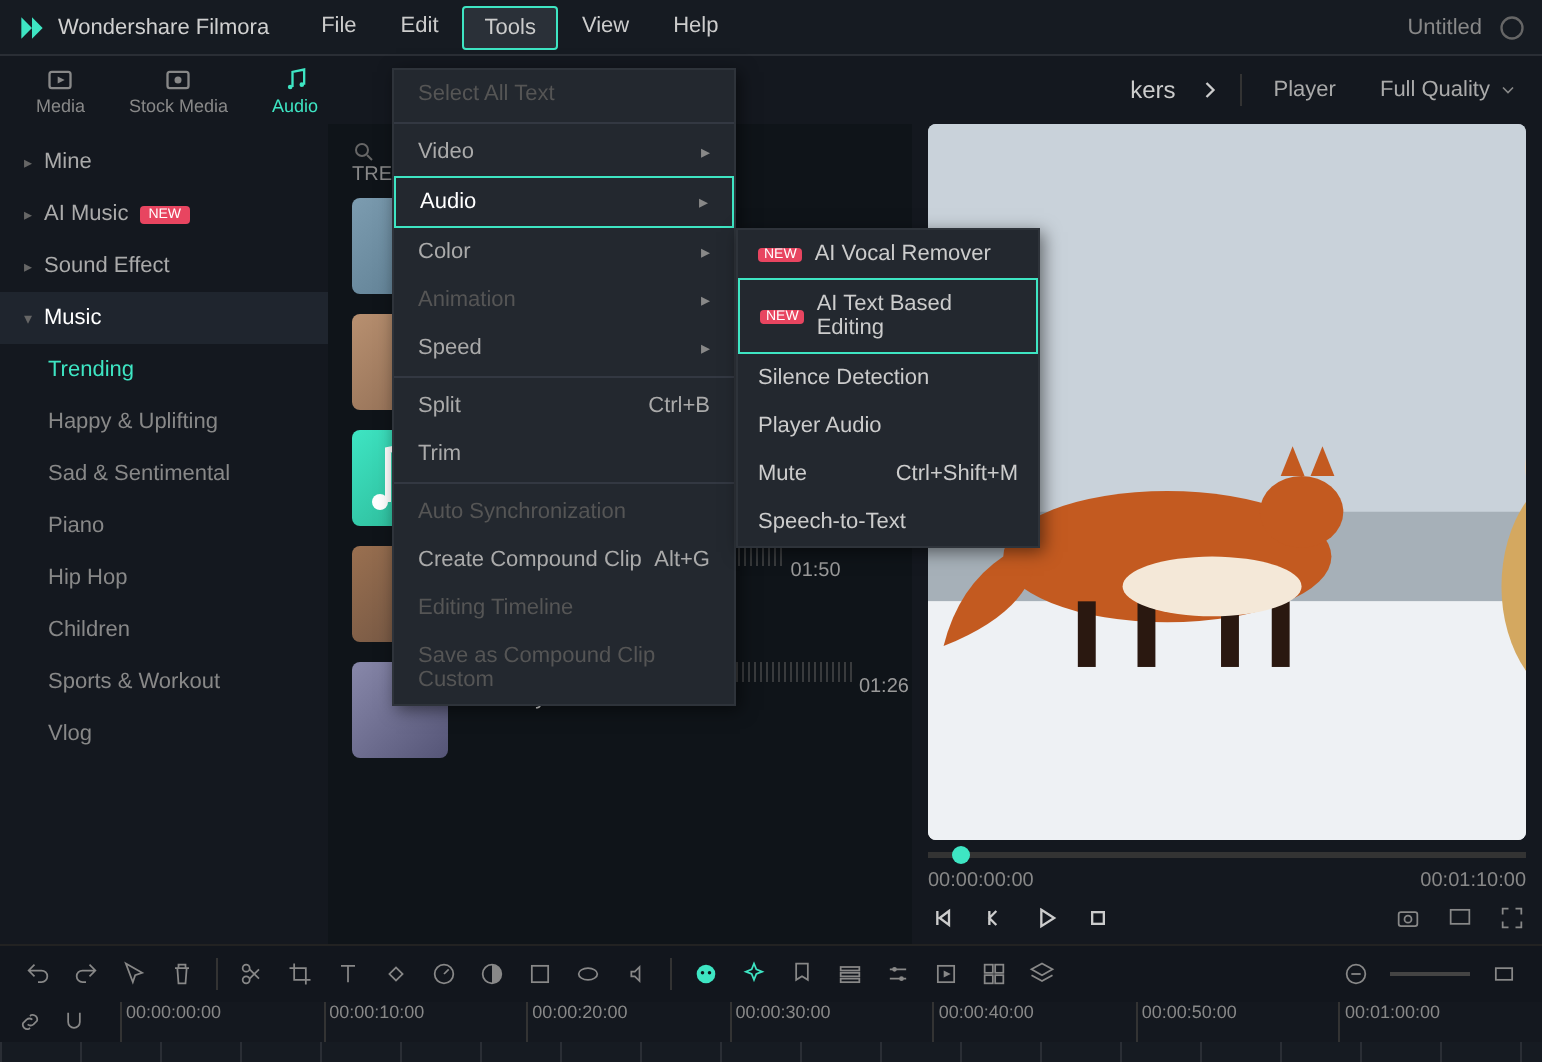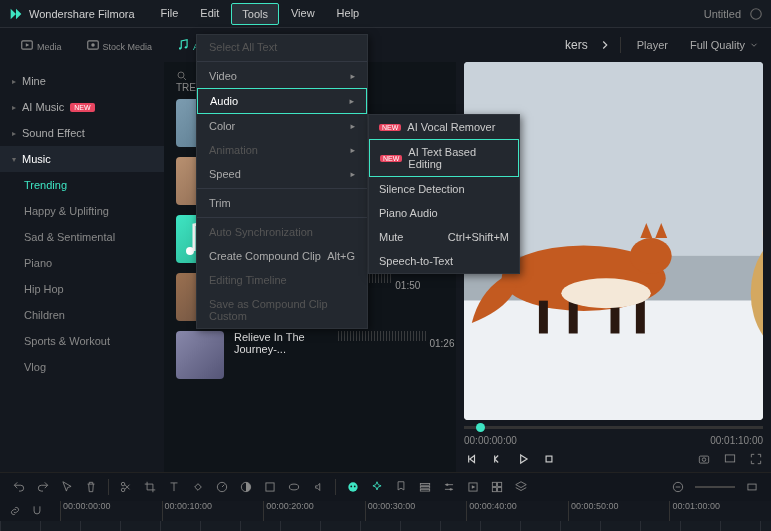--- a/index.html
+++ b/index.html
@@ -7,21 +7,21 @@
 .header { background: #161b22; height: 28px; display: flex; align-items: center; padding: 12px 8px; border-bottom: 1px solid #2a2e35; }
 .logo { display: flex; align-items: center; gap: 5px; margin-right: 16px; }
 .logo-icon { width: 16px; height: 16px; }
 .brand { font-size: 11px; color: #d0d0d0; }
 .menubar { display: flex; gap: 2px; }
 .menu-item { padding: 4px 10px; font-size: 11px; color: #ccc; cursor: pointer; border-radius: 2px; }
 .menu-item.active { background: #2a3038; border: 1px solid #3ee5c3; }
 .header-right { margin-left: auto; display: flex; align-items: center; gap: 8px; color: #888; font-size: 11px; }
 .toolbar { background: #14181f; height: 34px; display: flex; align-items: center; padding: 0 12px; gap: 8px; }
 .tab-icons { display: flex; gap: 10px; }
-.tab-icon-box { display: flex; flex-direction: row; align-items: flex-end; gap: 1px; padding: 2px 6px; cursor: pointer; }
+.tab-icon-box { display: flex; flex-direction: column; align-items: center; gap: 1px; padding: 2px 6px; cursor: pointer; }
 .tab-icon-box svg { width: 18px; height: 14px; }
 .tab-icon-box span { font-size: 9px; color: #888; }
 .tab-icon-box.active span { color: #3ee5c3; }
 .tab-icon-box.active svg { color: #3ee5c3; }
 .main { display: flex; height: 410px; }
 .sidebar { width: 164px; background: #14181f; padding: 6px 0; overflow-y: auto; }
 .sidebar-item { padding: 7px 12px; font-size: 11px; color: #aaa; cursor: pointer; display: flex; align-items: center; gap: 6px; }
 .sidebar-item.active { background: #1f252e; color: #fff; }
 .sidebar-subitem { padding: 7px 12px 7px 24px; font-size: 11px; color: #888; cursor: pointer; }
 .sidebar-subitem.active { color: #3ee5c3; }
@@ -193,20 +193,24 @@
       <div class="dropdown-item disabled">
           <span>Animation</span>
           <span class="caret-right">▸</span>
         </div>
       <div class="dropdown-item">
           <span>Speed</span>
           <span class="caret-right">▸</span>
         </div>
       <div class="dropdown-sep"></div>
       <div class="dropdown-item">
+          <span>Split</span>
+          <span>Ctrl+B</span>
+        </div>
+      <div class="dropdown-item">
           <span>Trim</span>
         </div>
       <div class="dropdown-sep"></div>
       <div class="dropdown-item disabled">Auto Synchronization</div>
       <div class="dropdown-item">
           <span>Create Compound Clip</span>
           <span>Alt+G</span>
         </div>
       <div class="dropdown-item disabled">Editing Timeline</div>
       <div class="dropdown-item disabled">Save as Compound Clip Custom</div>
@@ -218,21 +222,21 @@
           <span class="label">AI Vocal Remover</span>
         </div>
       <div class="submenu-item highlighted">
           <span class="badge">NEW</span>
           <span class="label">AI Text Based Editing</span>
         </div>
       <div class="submenu-item">
           <span class="label">Silence Detection</span>
         </div>
       <div class="submenu-item">
-          <span class="label">Piano Audio</span>
+          <span class="label">Player Audio</span>
         </div>
       <div class="submenu-item">
           <span class="label">Mute</span>
           <span>Ctrl+Shift+M</span>
         </div>
       <div class="submenu-item">
           <span class="label">Speech-to-Text</span>
         </div>
     </div>
 

